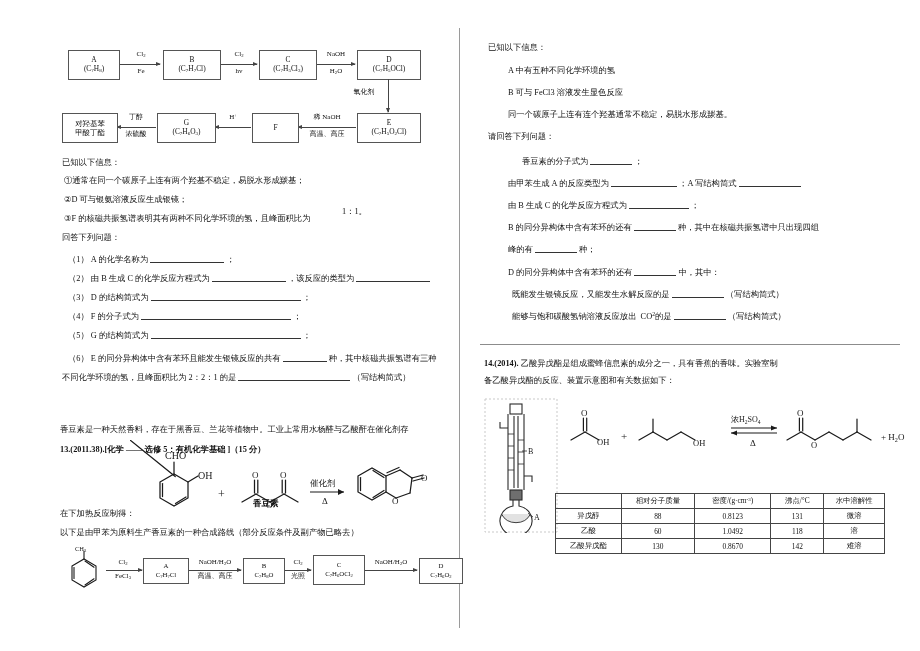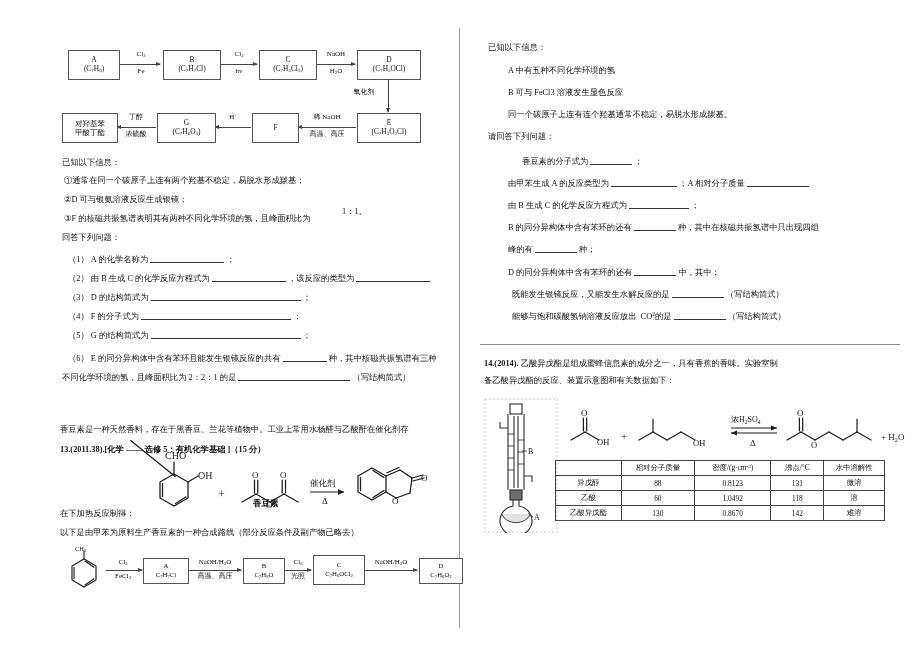--- a/index.html
+++ b/index.html
@@ -36,21 +36,21 @@
   .arrow-h:after{content:"";position:absolute;right:-1px;top:-2.4px;
      border-left:5px solid #444;border-top:2.6px solid transparent;border-bottom:2.6px solid transparent;}
   .arrow-h.left:after{content:"";position:absolute;left:-1px;right:auto;top:-2.4px;
      border-right:5px solid #444;border-left:none;border-top:2.6px solid transparent;border-bottom:2.6px solid transparent;}
   .arrow-v{position:absolute;width:1px;background:#444;}
   .arrow-v:after{content:"";position:absolute;bottom:-1px;left:-2.4px;
      border-top:5px solid #444;border-left:2.6px solid transparent;border-right:2.6px solid transparent;}
   .alab{position:absolute;font-size:7px;line-height:1.2;text-align:center;color:#111;white-space:nowrap;}
 
   
-  table.data{position:absolute;border-collapse:collapse;font-size:7.4px;color:#111;}
+  table.data{position:absolute;border-collapse:collapse;font-size:7.4px;color:#111;margin-top:33px;}
   table.data td,table.data th{border:1px solid #444;text-align:center;padding:2px 3px;font-weight:normal;}
   table.data th{font-weight:normal;}
 
   .hr-sep{position:absolute;height:1px;background:#8c8c8c;}
 
   svg{display:block;}
   .struct{position:absolute;}
 </style>
 </head>
 <body>
@@ -313,21 +313,21 @@
 
     <div class="abs txt" style="left:62px;top:155px;">
       <span>香豆素的分子式为</span>
       <span class="blank" style="width:42px;"></span>
       <span>；</span>
     </div>
 
     <div class="abs txt" style="left:48px;top:177px;">
       <span>由甲苯生成 A 的反应类型为</span>
       <span class="blank" style="width:66px;"></span>
-      <span>；A 相对分子质量</span>
+      <span>；A 写结构简式</span>
       <span class="blank" style="width:62px;"></span>
     </div>
 
     <div class="abs txt" style="left:48px;top:199px;">
       <span>由 B 生成 C 的化学反应方程式为</span>
       <span class="blank" style="width:60px;"></span>
       <span>；</span>
     </div>
 
     <div class="abs txt" style="left:48px;top:221px;">

